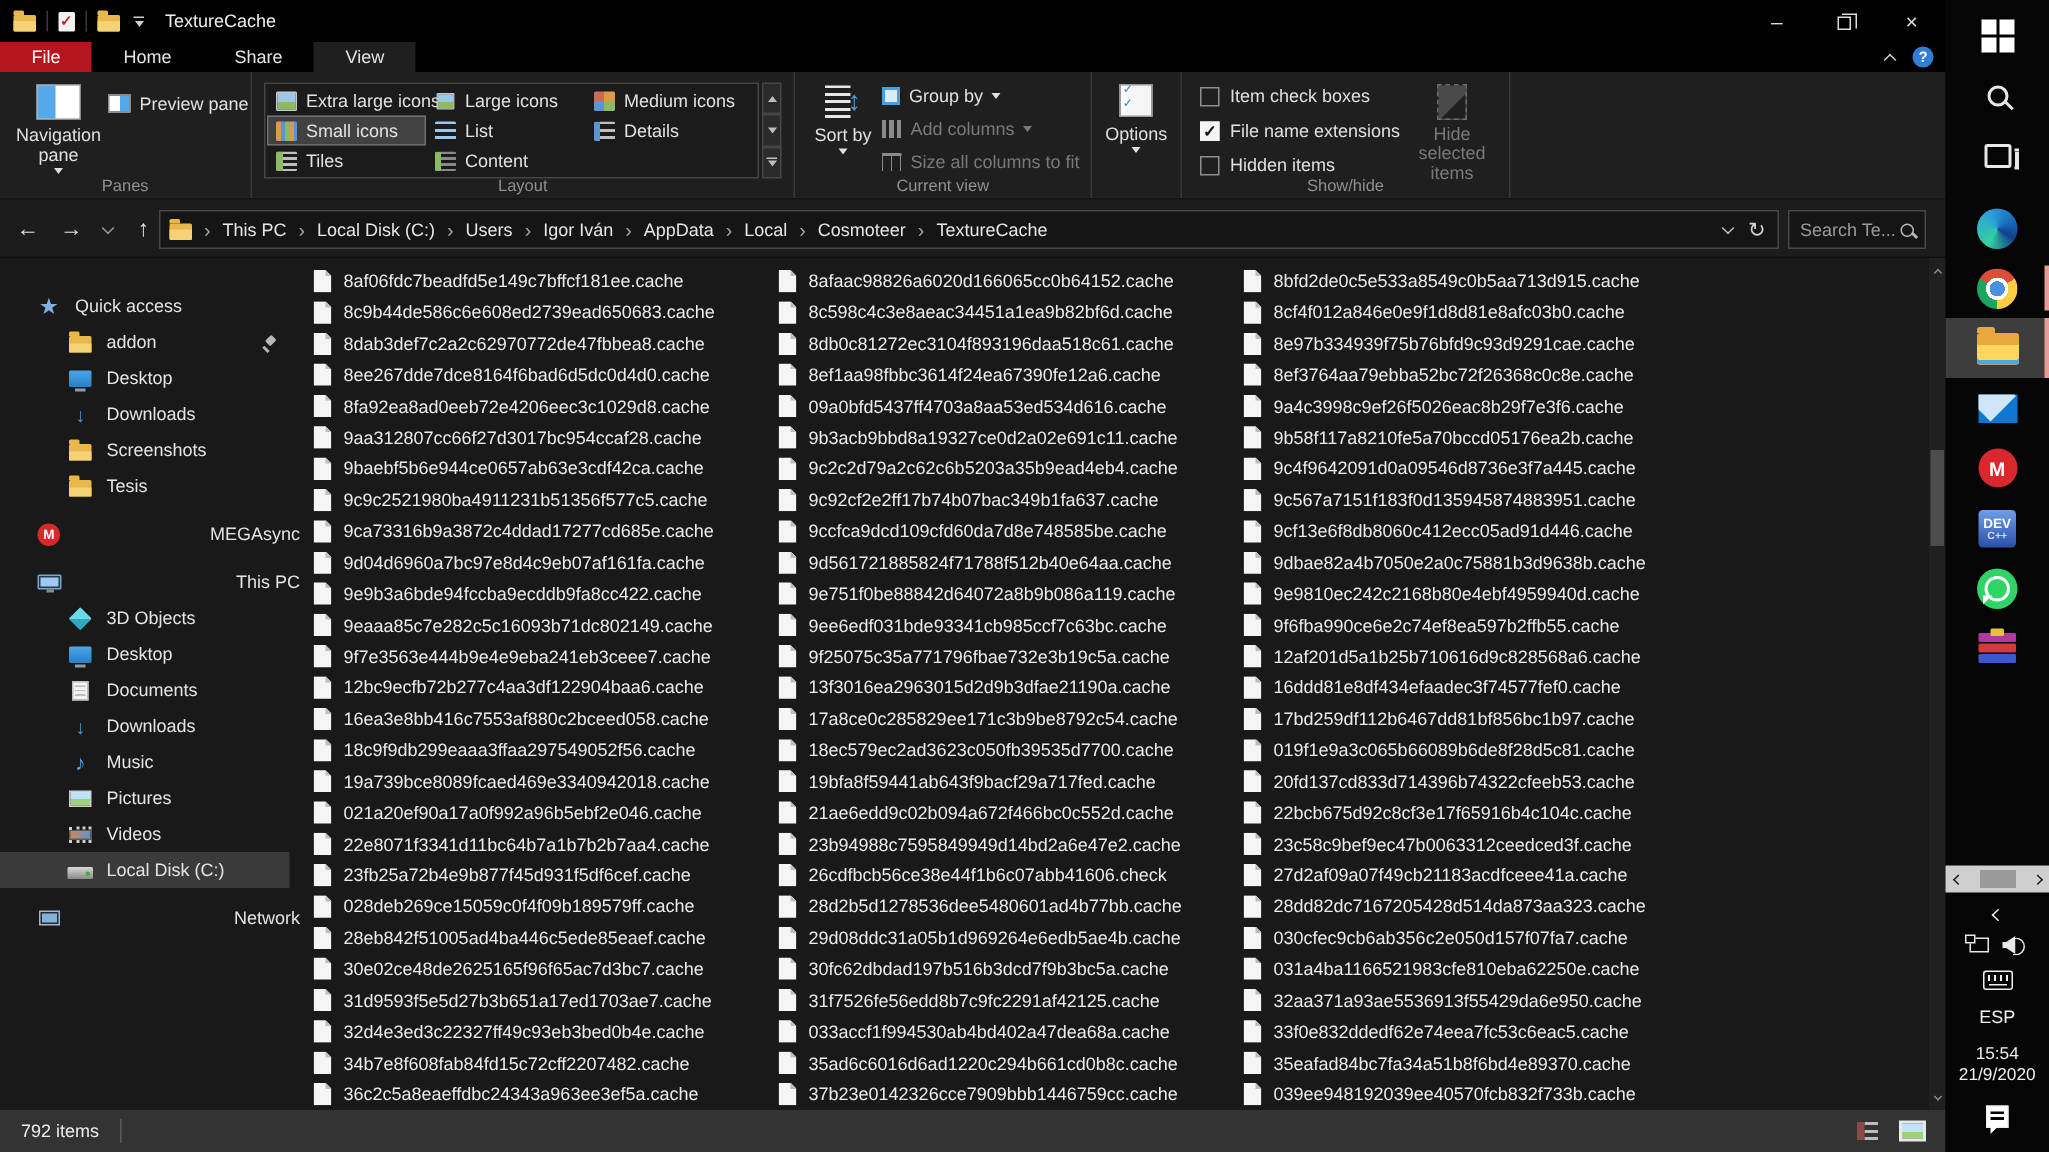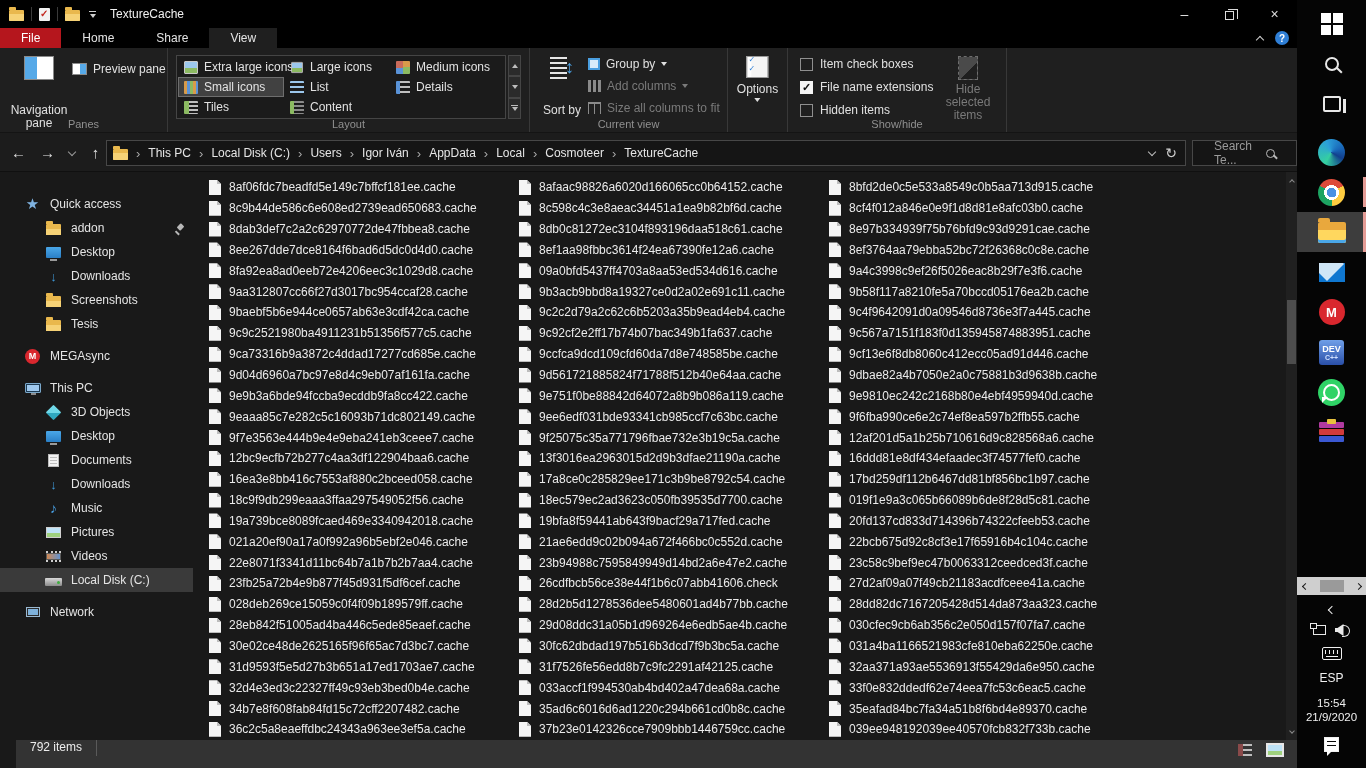--- a/index.html
+++ b/index.html
@@ -40,21 +40,21 @@
 .chev.down{transform:rotate(45deg);margin-bottom:2px;}
 .chev.left{transform:rotate(135deg);}
 .help-ic{width:14px;height:14px;border-radius:50%;background:#2f7fd6;color:#fff;font-size:10px;font-weight:bold;
   display:flex;align-items:center;justify-content:center;}
 .help-ic::before{content:"?";}
 
 
 .ribbon{height:85px;background:#1f1f1f;display:flex;border-bottom:1px solid #141414;}
 .rgroup{position:relative;height:100%;border-right:1px solid #383838;flex-shrink:0;}
 .g-label{position:absolute;bottom:2px;left:0;right:0;text-align:center;color:#909090;font-size:11px;}
-.big-btn{position:absolute;display:flex;flex-direction:column;align-items:center;color:#e0e0e0;text-align:center;line-height:13px;gap:20px;}
+.big-btn{position:absolute;display:flex;flex-direction:column;align-items:center;color:#e0e0e0;text-align:center;line-height:13px;}
 .navpane-ic{position:relative;width:30px;height:24px;background:#fff;border:1px solid #8a8a8a;margin-bottom:4px;}
 .navpane-ic::before{content:"";position:absolute;left:0;top:0;bottom:0;width:12px;background:#5aabе8;background:#56a9e8;}
 .small-rows{position:absolute;left:72px;top:14px;display:flex;flex-direction:row;gap:13px;}
 .srow{display:flex;align-items:center;gap:6px;color:#e0e0e0;white-space:nowrap;}
 .pane-ic{position:relative;width:15px;height:12px;background:#fff;border:1px solid #8a8a8a;flex-shrink:0;}
 .pane-ic::before{content:"";position:absolute;left:0;top:0;bottom:0;width:6px;background:#56a9e8;}
 .pane-ic.rt::before{left:auto;right:0;}
 
 
 .gallery{position:absolute;left:8px;top:7px;width:330px;height:64px;background:#1b1b1b;border:1px solid #454545;
@@ -106,31 +106,31 @@
 .navbtns{position:absolute;left:6px;top:0;height:39px;display:flex;align-items:center;gap:4px;color:#e0e0e0;}
 .nbtn{width:25px;height:26px;display:flex;align-items:center;justify-content:center;font-size:15px;}
 .nbtn.small{width:15px;color:#9a9a9a;}
 .addrbox{position:absolute;left:106px;top:7px;width:1080px;height:26px;background:#151515;border:1px solid #474747;
   display:flex;align-items:center;padding:0 6px;}
 .crumbs{display:flex;align-items:center;}
 .crumb{display:flex;align-items:center;color:#e6e6e6;}
 .crumb::before{content:"›";color:#a8a8a8;padding:0 8px;font-size:13px;}
 .addr-right{margin-left:auto;display:flex;align-items:center;gap:10px;color:#bdbdbd;padding-right:2px;}
 .refresh{font-size:14px;color:#d0d0d0;}
-.searchbox{position:absolute;left:1192px;top:7px;width:105px;height:26px;background:#151515;border:1px solid #474747;
-  display:flex;align-items:center;padding:0 21px;color:#9a9a9a;}
+.searchbox{position:absolute;left:1192px;top:7px;width:92px;height:26px;background:#151515;border:1px solid #474747;
+  display:flex;align-items:center;padding:0 7px;color:#9a9a9a;}
 .mag{position:relative;width:9px;height:9px;border:1.5px solid #b8b8b8;border-radius:50%;margin-left:auto;flex-shrink:0;}
 .mag::after{content:"";position:absolute;width:5px;height:1.5px;background:#b8b8b8;transform:rotate(45deg);right:-4px;bottom:-1px;}
 
 
 .sidebar{position:absolute;left:0;top:172px;width:200px;bottom:28px;background:#191919;padding-top:20px;overflow:hidden;}
 .side-item{height:24px;display:flex;align-items:center;color:#e4e4e4;}
 .side-item.lv0{padding-left:24px;}
 .side-item.lv1{padding-left:45px;}
-.side-item.gap{margin-top:8px;}
+.side-item.gap{margin-top:8px;justify-content:space-between;}
 .side-item.selected{background:#3a3a3a;width:193px;}
 .side-label{margin-left:9px;white-space:nowrap;}
 .si{width:17px;display:flex;align-items:center;justify-content:center;flex-shrink:0;}
 .pin-icon{display:none;margin-left:auto;margin-right:16px;position:relative;width:9px;height:9px;}
 .pin-icon.show{display:block;}
 .pin-icon::before{content:"";position:absolute;left:3px;top:0;width:5px;height:6px;background:#b8b8b8;border-radius:1px;transform:rotate(45deg);}
 .pin-icon::after{content:"";position:absolute;left:0;bottom:-1px;width:5px;height:1.5px;background:#b8b8b8;transform:rotate(45deg);}
 .ic-star{color:#7fb2e0;font-size:15px;}
 .ic-star::before{content:"★";}
 .ic-folder{position:relative;width:15px;height:11px;background:#e9b84d;border-radius:1px;margin-top:2px;}
@@ -167,21 +167,21 @@
 .file-name{margin-left:8px;white-space:nowrap;color:#ebebeb;}
 
 
 .vscroll{position:absolute;left:1286px;top:172px;width:11px;bottom:28px;background:#202020;}
 .vs-arrow{position:absolute;left:0;width:11px;height:12px;display:flex;align-items:center;justify-content:center;color:#8a8a8a;}
 .vs-arrow .chev{width:4px;height:4px;}
 .vs-up{top:2px;}.vs-dn{bottom:2px;}
 .vs-thumb{position:absolute;left:1px;top:128px;width:9px;height:64px;background:#4d4d4d;}
 
 
-.statusbar{position:absolute;left:16px;right:0;bottom:0;height:28px;background:#333333;display:flex;}
+.statusbar{position:absolute;left:0;right:0;bottom:0;height:28px;background:#333333;display:flex;align-items:center;}
 .sb-count{padding-left:14px;color:#ededed;}
 .sb-div{width:1px;height:16px;background:#5a5a5a;margin-left:14px;}
 .sb-btns{margin-left:auto;display:flex;gap:6px;padding-right:10px;}
 .sb-btn{width:24px;height:20px;display:flex;align-items:center;justify-content:center;}
 .sbi-details{width:14px;height:12px;background:repeating-linear-gradient(#bdbdbd 0 2px,transparent 2px 5px);border-left:5px solid #8a4a4a;}
 .sbi-thumb{width:18px;height:14px;background:linear-gradient(#bfe3f7 55%,#9fd17e 55%);border:2px solid #e8e8e8;}
 
 
 .taskbar{position:absolute;right:0;top:0;width:69px;height:768px;background:#050505;display:flex;flex-direction:column;}
 .tb-btn{position:relative;width:69px;height:40px;display:flex;align-items:center;justify-content:center;flex-shrink:0;}

